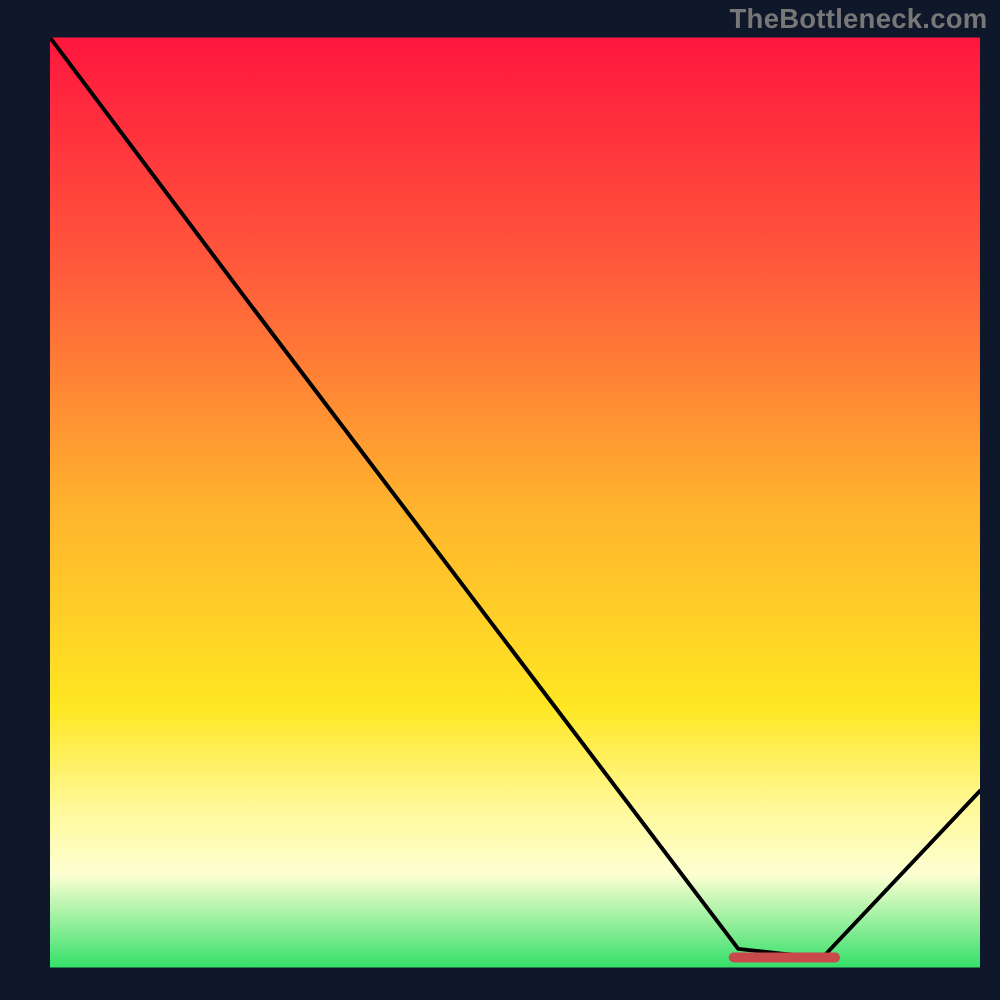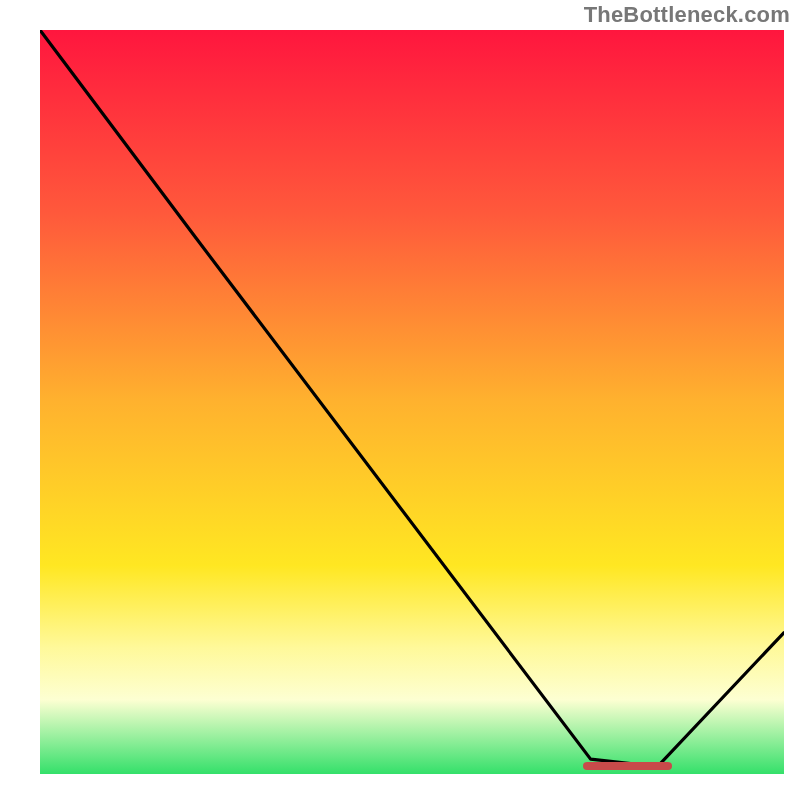--- a/index.html
+++ b/index.html
@@ -8,21 +8,21 @@
     width: 800px;
     height: 800px;
     background: #000;
     font-family: Arial, Helvetica, sans-serif;
     overflow: hidden;
   }
   .frame {
     position: relative;
     width: 800px;
     height: 800px;
-    background: #ffffff;
+    background: #0f172a;
   }
   .attribution {
     position: absolute;
     top: 2px;
     right: 10px;
     color: #777;
     font-size: 22px;
     font-weight: 600;
     letter-spacing: 0.2px;
   }

